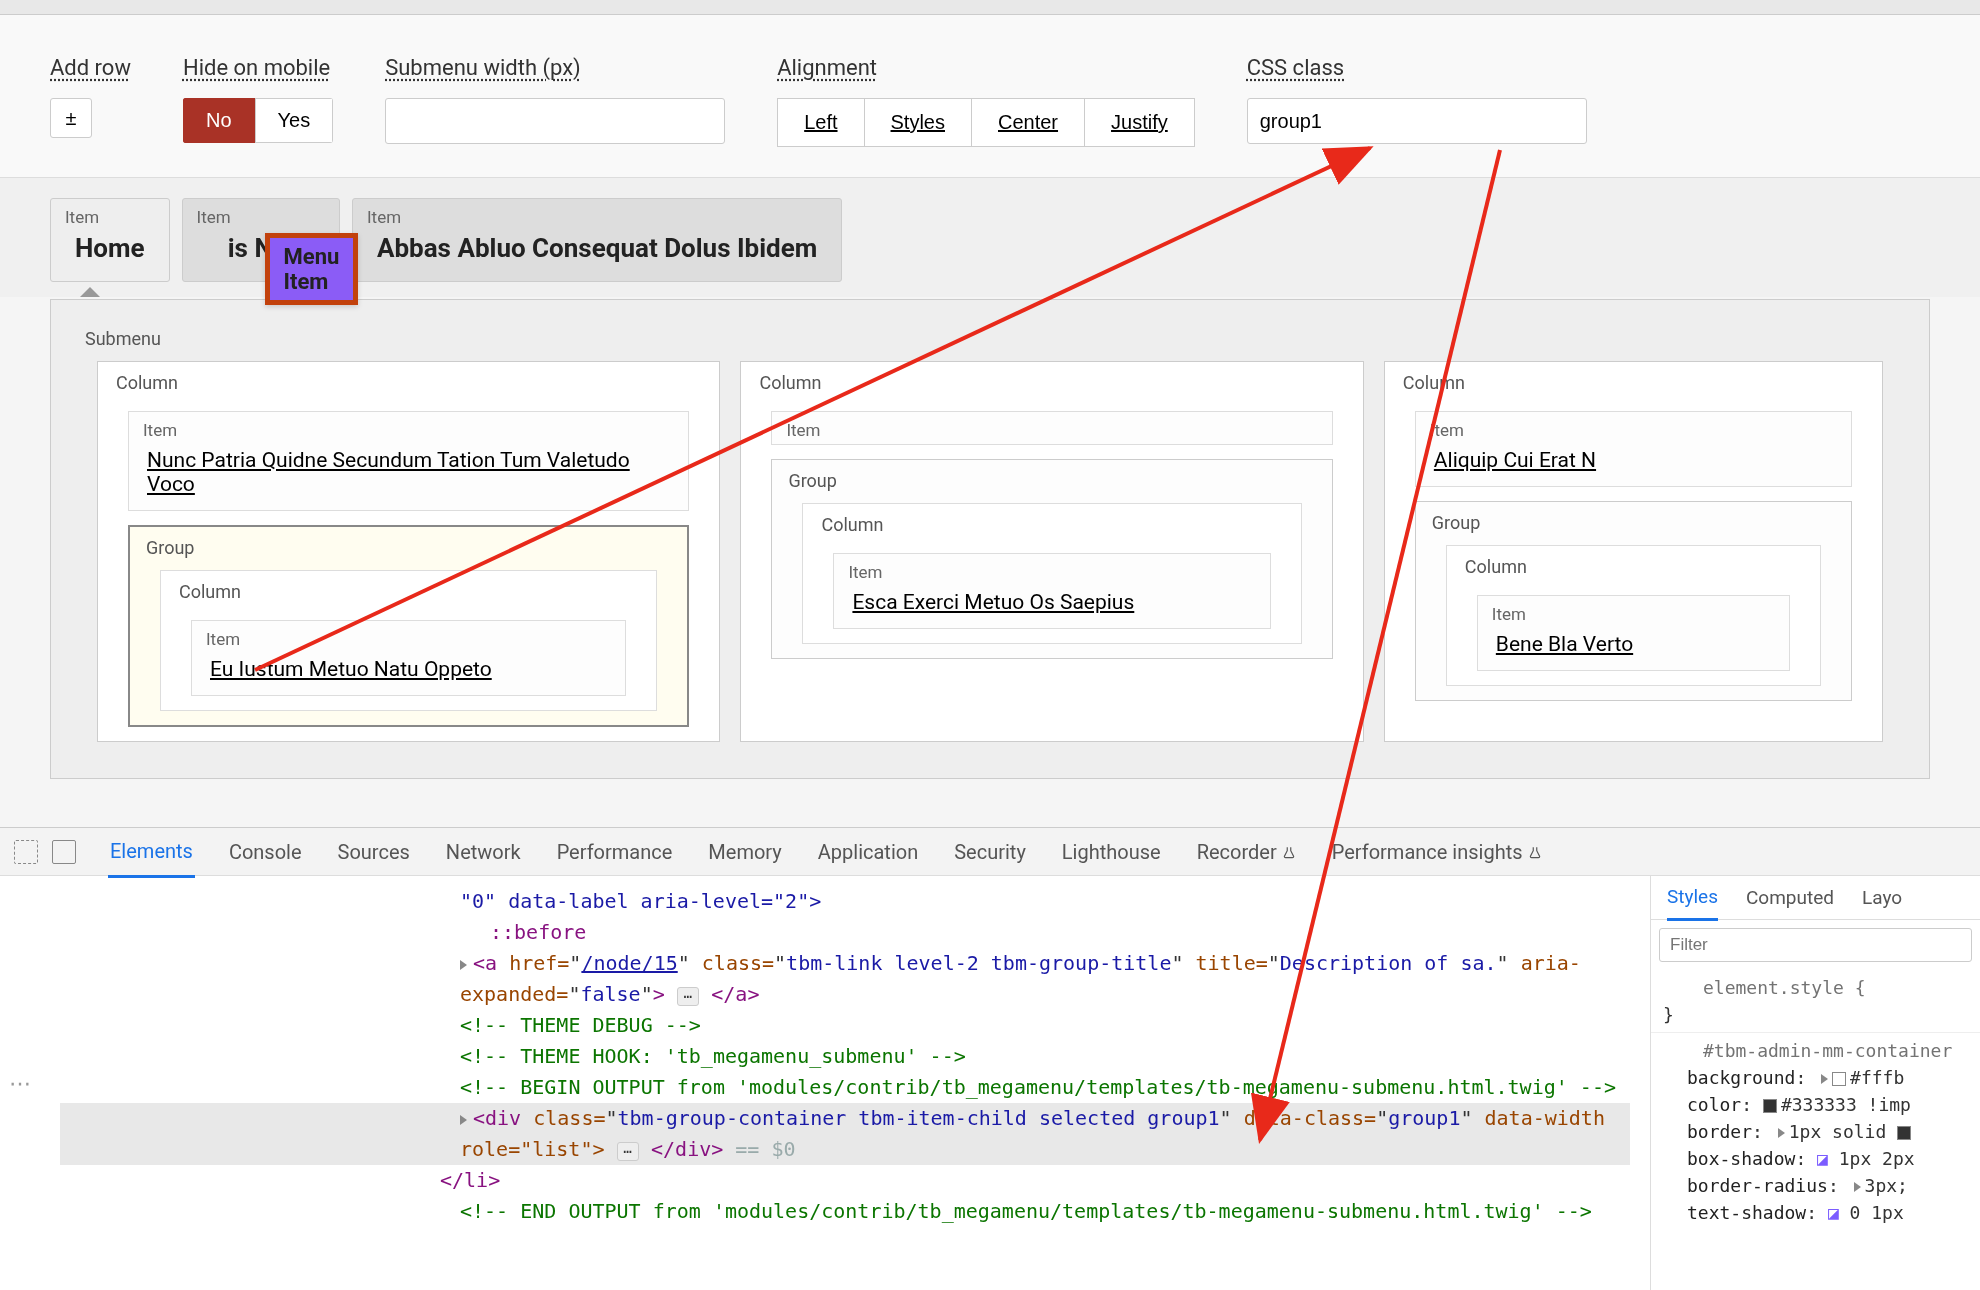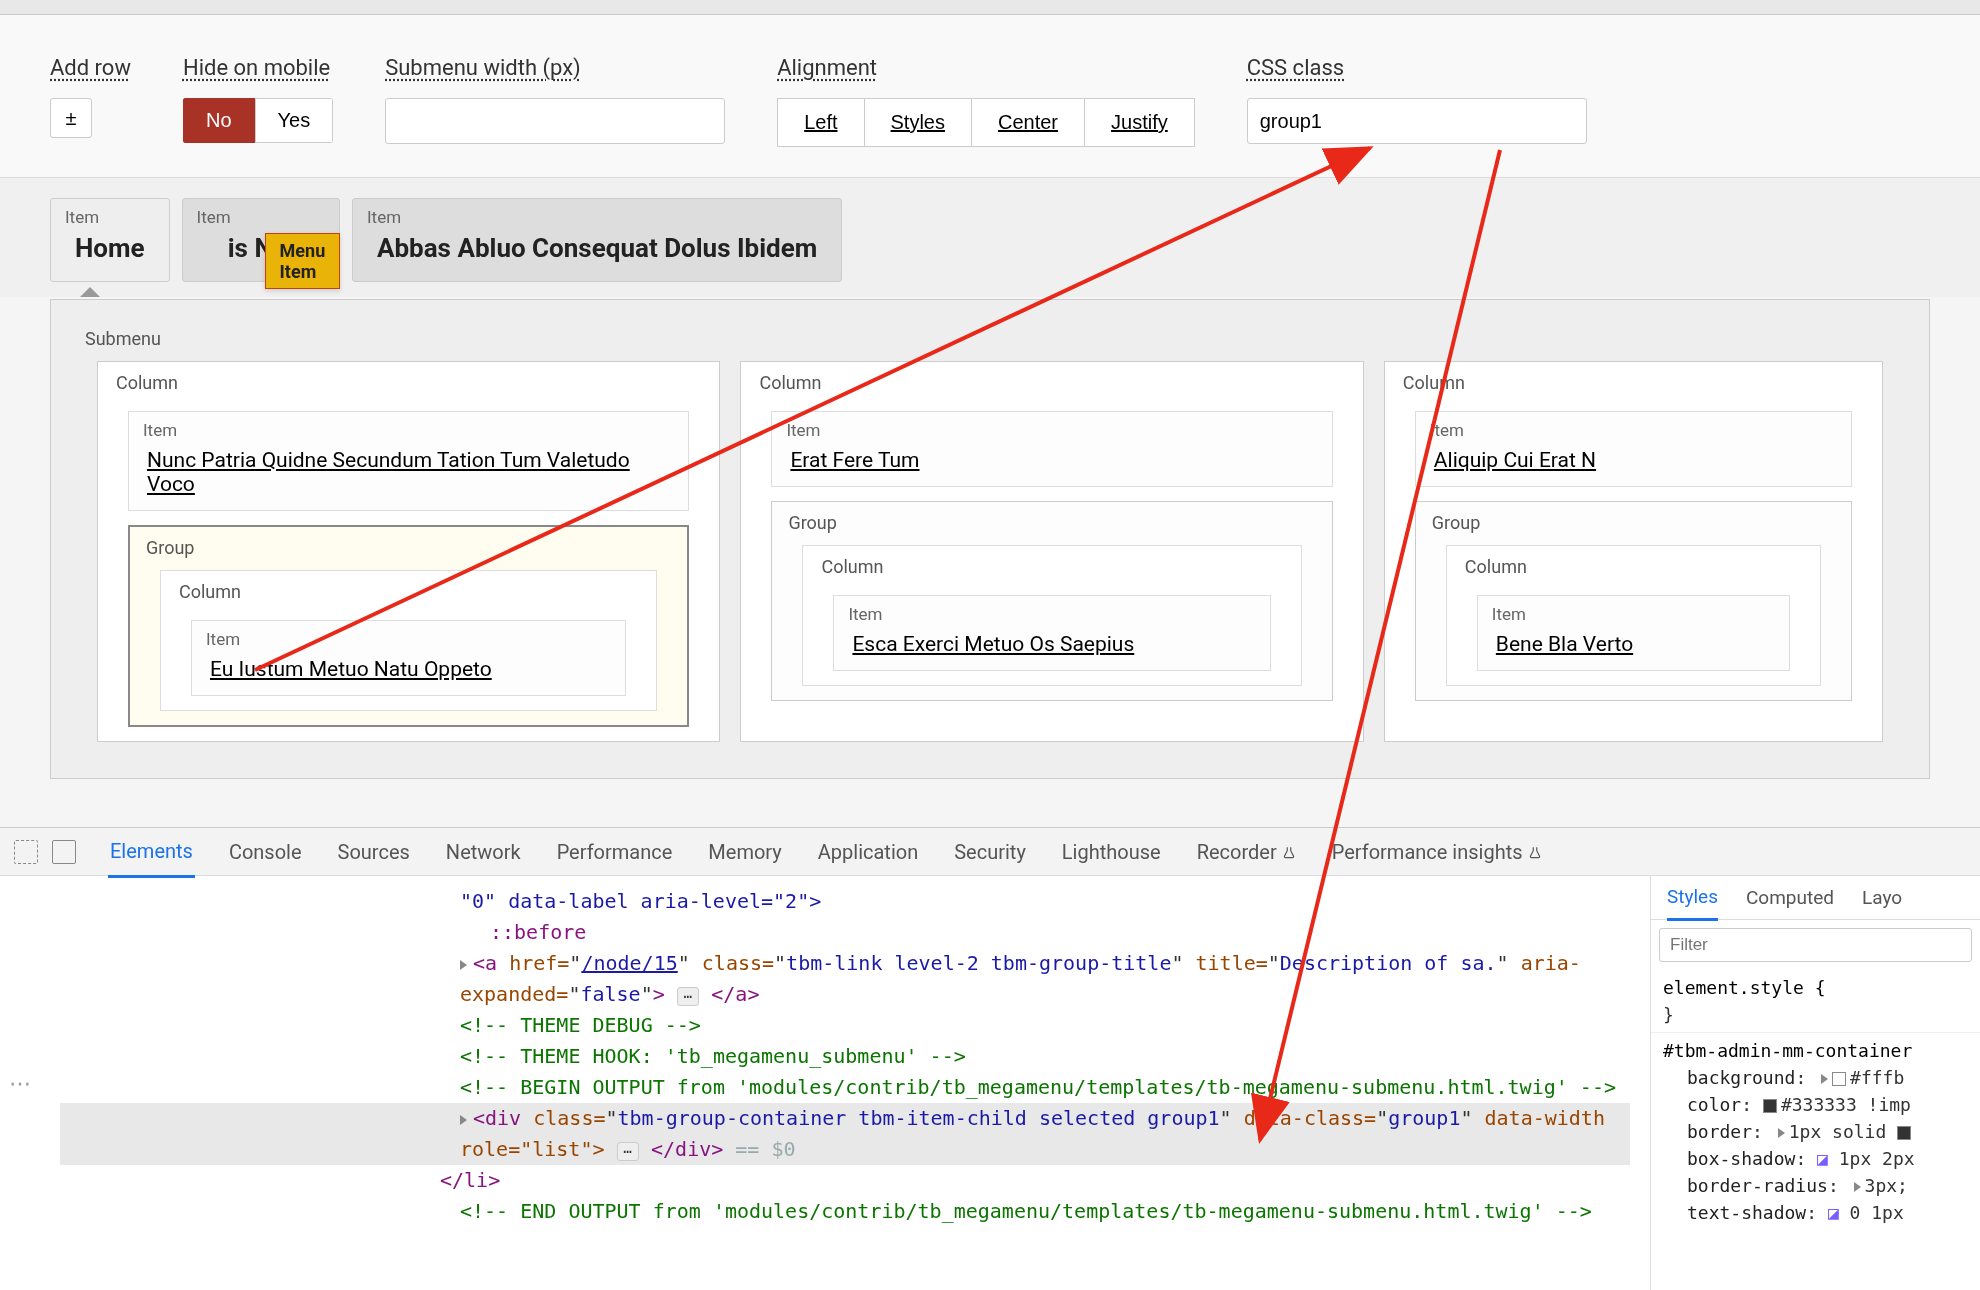--- a/index.html
+++ b/index.html
@@ -153,24 +153,24 @@
   
   .item-title {
     font-size: 26px;
     font-weight: 700;
     color: #222;
     padding: 4px 24px 18px 24px;
   }
   
   .tooltip-box {
     position: absolute;
-    background: #eab308;
-    border: 1px solid #c2410c;
+    background: #8b5cf6;
+    border: 5px solid #c2410c;
     padding: 6px 14px;
-    font-size: 18px;
+    font-size: 22px;
     box-shadow: 0 2px 5px rgba(0,0,0,0.15);
     z-index: 10;
   }
   
   .arrow-up {
     width: 0;
     height: 0;
     border-left: 10px solid transparent;
     border-right: 10px solid transparent;
     border-bottom: 10px solid #999;
@@ -407,21 +407,22 @@
   
   .style-block {
     padding: 4px 12px;
     font-family: Menlo, Monaco, Consolas, monospace;
     font-size: 18px;
     line-height: 1.5;
     color: #333;
   }
   
   .style-selector {
-    color: #000000;
+    color: #737373;
+    margin-left: 40px;
   }
   
   .style-prop {
     padding-left: 24px;
   }
   
   .style-prop .pname { color: #222; }
   .style-prop .pval { color: #333; }
   .color-swatch {
     display: inline-block;
@@ -537,21 +538,20 @@
             <div class="inner-item-title">Eu Iustum Metuo Natu Oppeto</div>
           </div>
         </div>
       </div>
     </div>
 
     <div class="column-box">
       <div class="col-label">Column</div>
       <div class="inner-item">
         <div class="inner-item-label">Item</div>
-        <div class="inner-item-title">Erat Fere Tum</div>
       </div>
       <div class="group-box plain">
         <div class="group-label">Group</div>
         <div class="group-column">
           <div class="col-label">Column</div>
           <div class="inner-item">
             <div class="inner-item-label">Item</div>
             <div class="inner-item-title">Esca Exerci Metuo Os Saepius</div>
           </div>
         </div>

